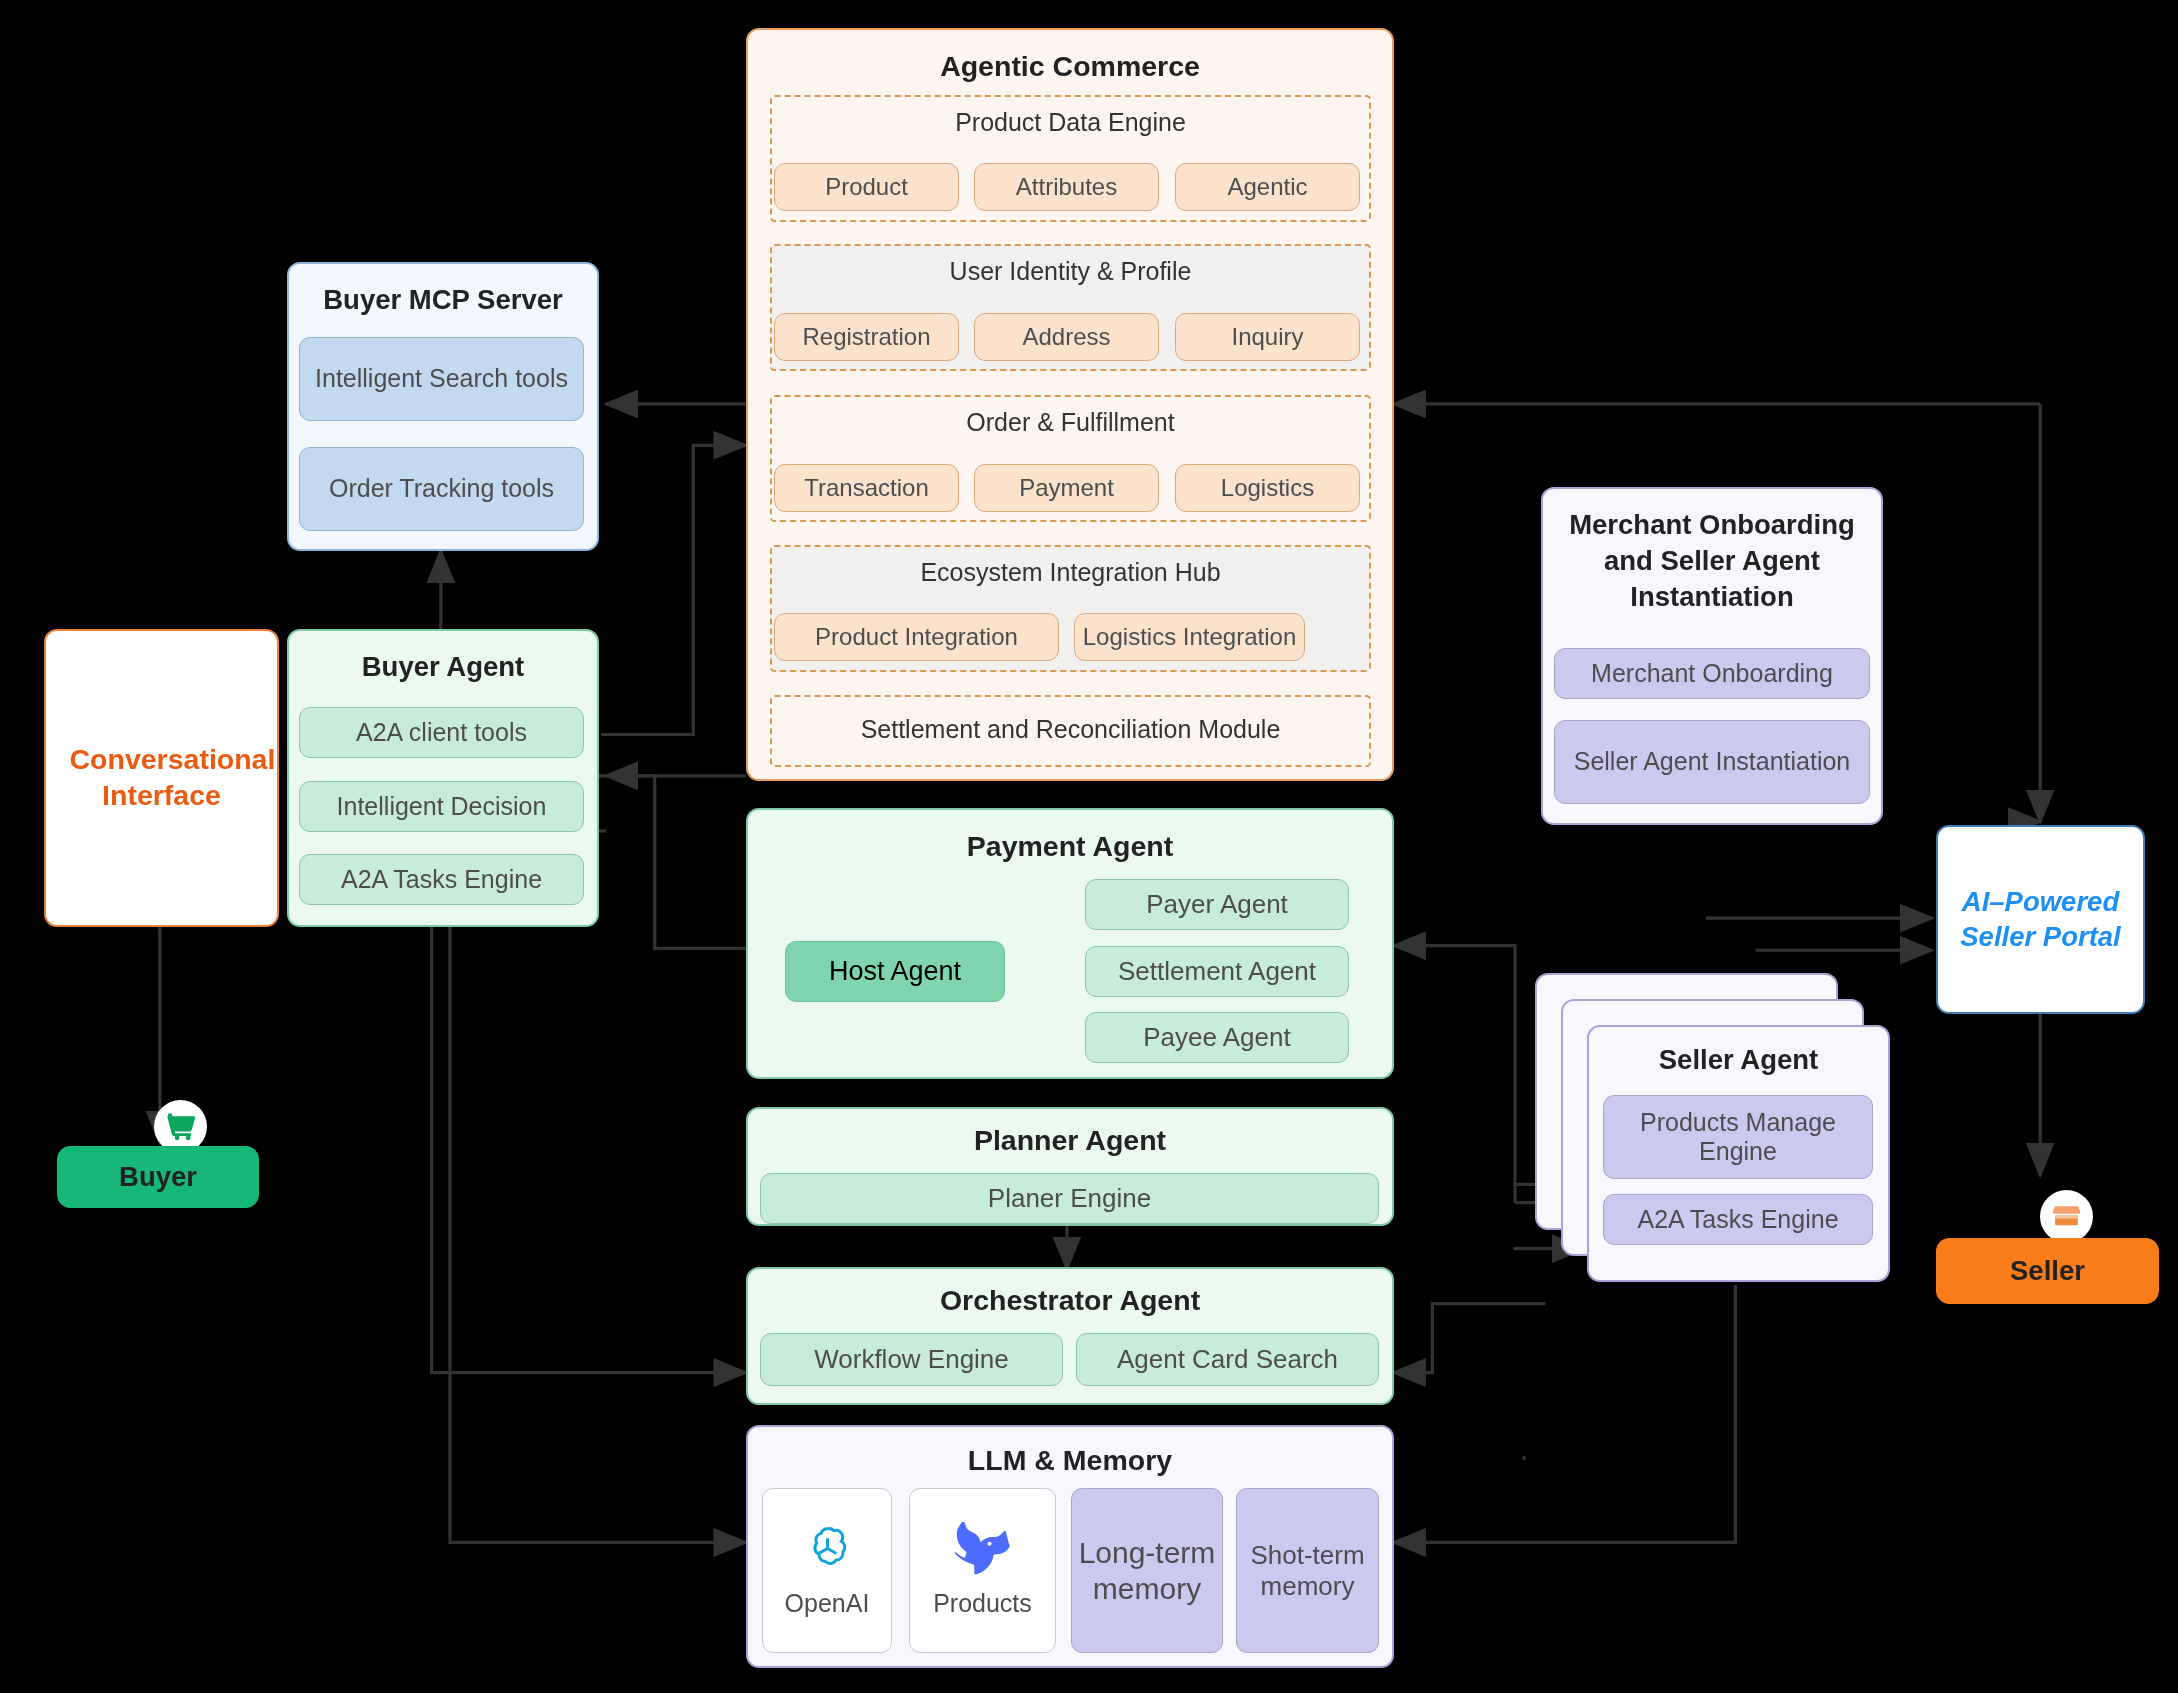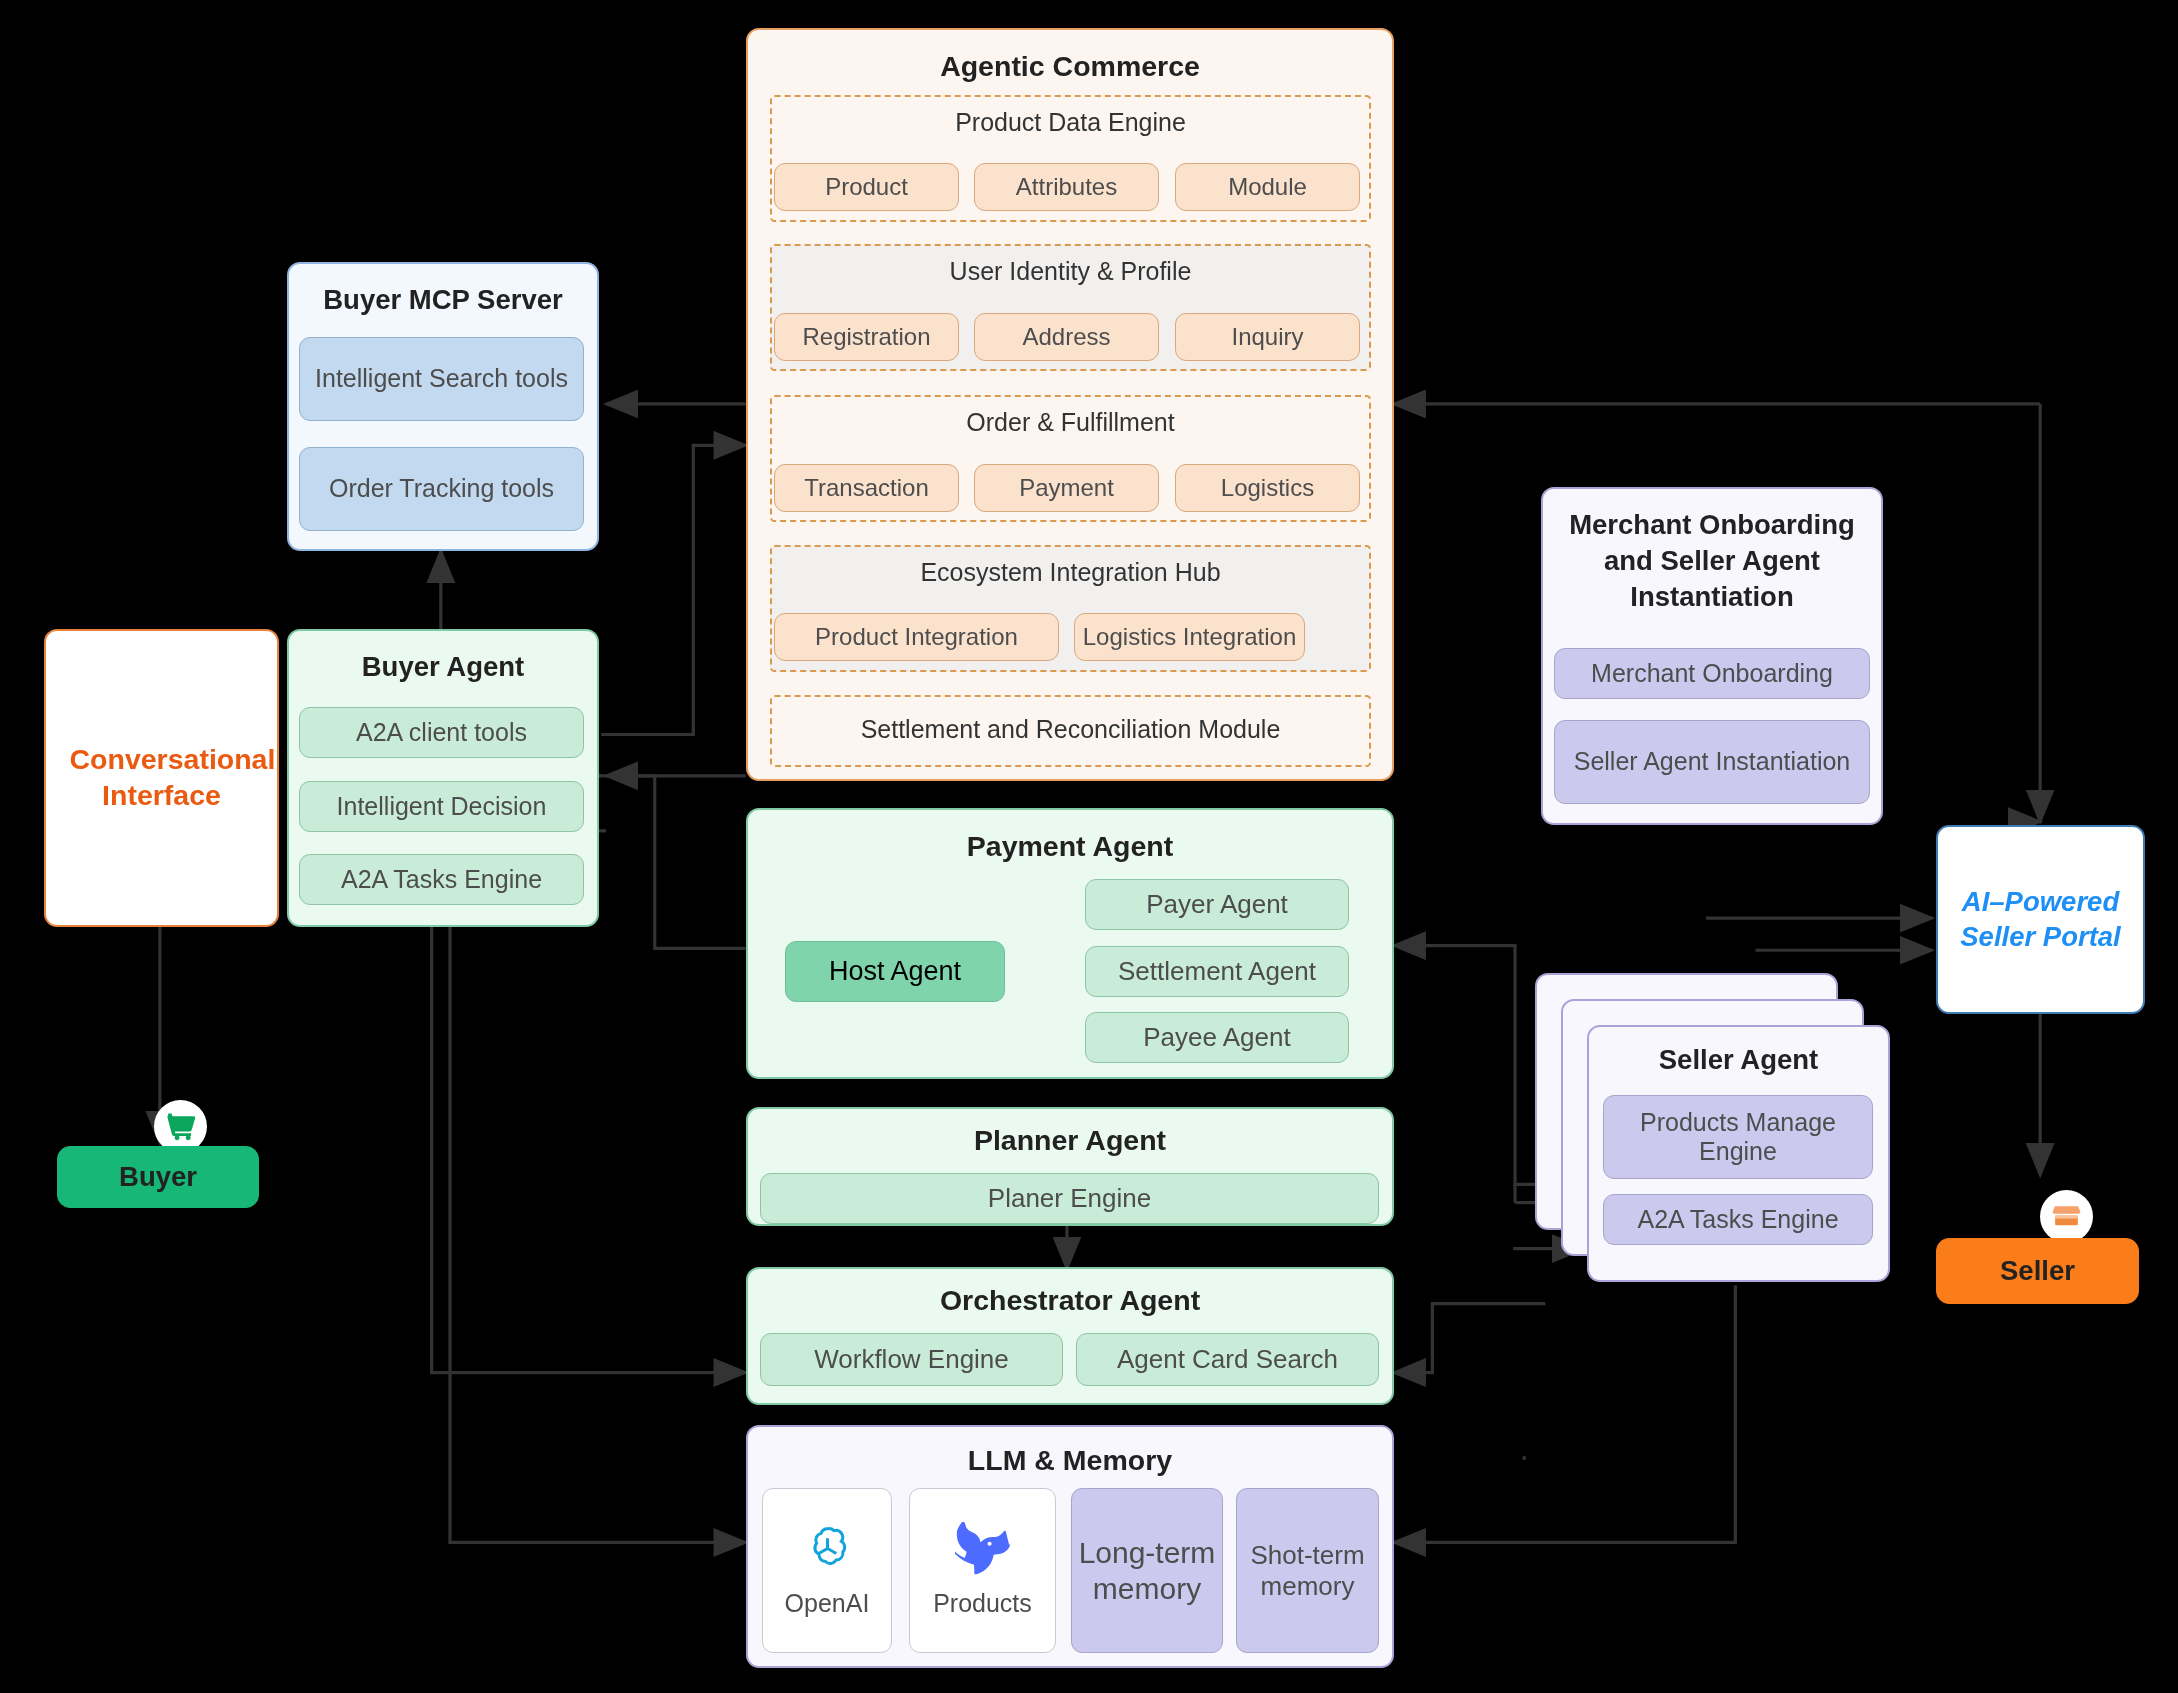--- a/index.html
+++ b/index.html
@@ -129,21 +129,21 @@
 
   <div class="box c-orange" style="left:746px;top:27.5px;width:648px;height:753px;">
     <div class="title" style="top:20px;font-size:28.5px;">Agentic Commerce</div>
   </div>
 
   <div class="dashgroup dash-plain" style="left:770px;top:95px;width:601px;height:127px;">
     <div class="grouplabel" style="top:11px;font-size:25px;">Product Data Engine</div>
   </div>
   <div class="chip k-orange" style="left:774px;top:163px;width:185px;height:48px;font-size:24px;">Product</div>
   <div class="chip k-orange" style="left:974px;top:163px;width:185px;height:48px;font-size:24px;">Attributes</div>
-  <div class="chip k-orange" style="left:1175px;top:163px;width:185px;height:48px;font-size:24px;">Module</div>
+  <div class="chip k-orange" style="left:1175px;top:163px;width:185px;height:48px;font-size:24px;">Agentic</div>
 
   <div class="dashgroup dash-tint" style="left:770px;top:244px;width:601px;height:127px;">
     <div class="grouplabel" style="top:11px;font-size:25px;">User Identity &amp; Profile</div>
   </div>
   <div class="chip k-orange" style="left:774px;top:313px;width:185px;height:48px;font-size:24px;">Registration</div>
   <div class="chip k-orange" style="left:974px;top:313px;width:185px;height:48px;font-size:24px;">Address</div>
   <div class="chip k-orange" style="left:1175px;top:313px;width:185px;height:48px;font-size:24px;">Inquiry</div>
 
   <div class="dashgroup dash-plain" style="left:770px;top:395px;width:601px;height:127px;">
     <div class="grouplabel" style="top:11px;font-size:25px;">Order &amp; Fulfillment</div>
@@ -251,18 +251,18 @@
     <div class="lbl-portal" style="font-size:27.5px;width:174px;">AI–Powered Seller Portal</div>
   </div>
 
   <div class="avatar" style="left:2040px;top:1190px;">
     <svg width="31" height="31" viewBox="0 0 24 24">
       <path d="M3 4h18l1.6 4.2c.3.8-.3 1.6-1.2 1.6H2.6c-.9 0-1.5-.8-1.2-1.6L3 4z" fill="#f6a16b"></path>
       <rect x="3.2" y="11.2" width="17.6" height="7.6" rx="1" fill="#f08a3c"></rect>
       <rect x="3.2" y="11.2" width="17.6" height="2.4" fill="#fac49c"></rect>
     </svg>
   </div>
-  <div class="node n-seller" style="left:1936px;top:1238px;width:203px;height:66px;font-size:27.5px;">
+  <div class="node n-seller" style="left:1936px;top:1238px;width:223px;height:66px;font-size:27.5px;">
     <span>Seller</span>
   </div>
 
 </div>
 
 
 </body></html>

